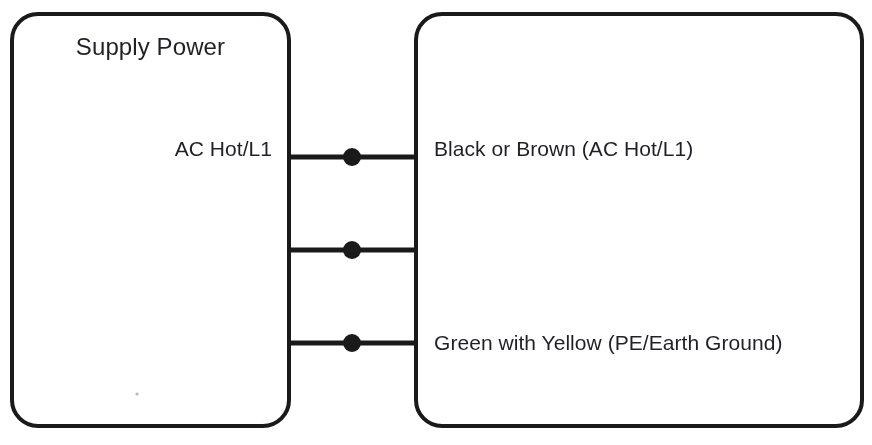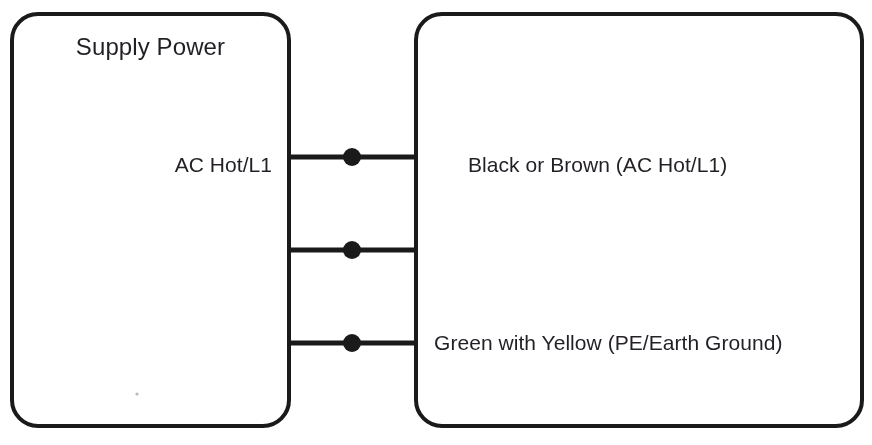--- a/index.html
+++ b/index.html
@@ -76,21 +76,21 @@
     white-space: nowrap;
   }
   .terminal-label.left {
     text-align: right;
     right: 600px;
   }
   .terminal-label.right {
     text-align: center;
     left: 434px;
   }
-  .row-1 { top: 152px; margin-left: 34px; }
+  .row-1 { top: 136px; }
   .row-2 { top: 237px; }
   .row-3 { top: 330px; }
 </style>
 </head>
 <body>
 
 <div id="diagram">
 
   <svg class="layer" viewBox="0 0 872 445">
 

